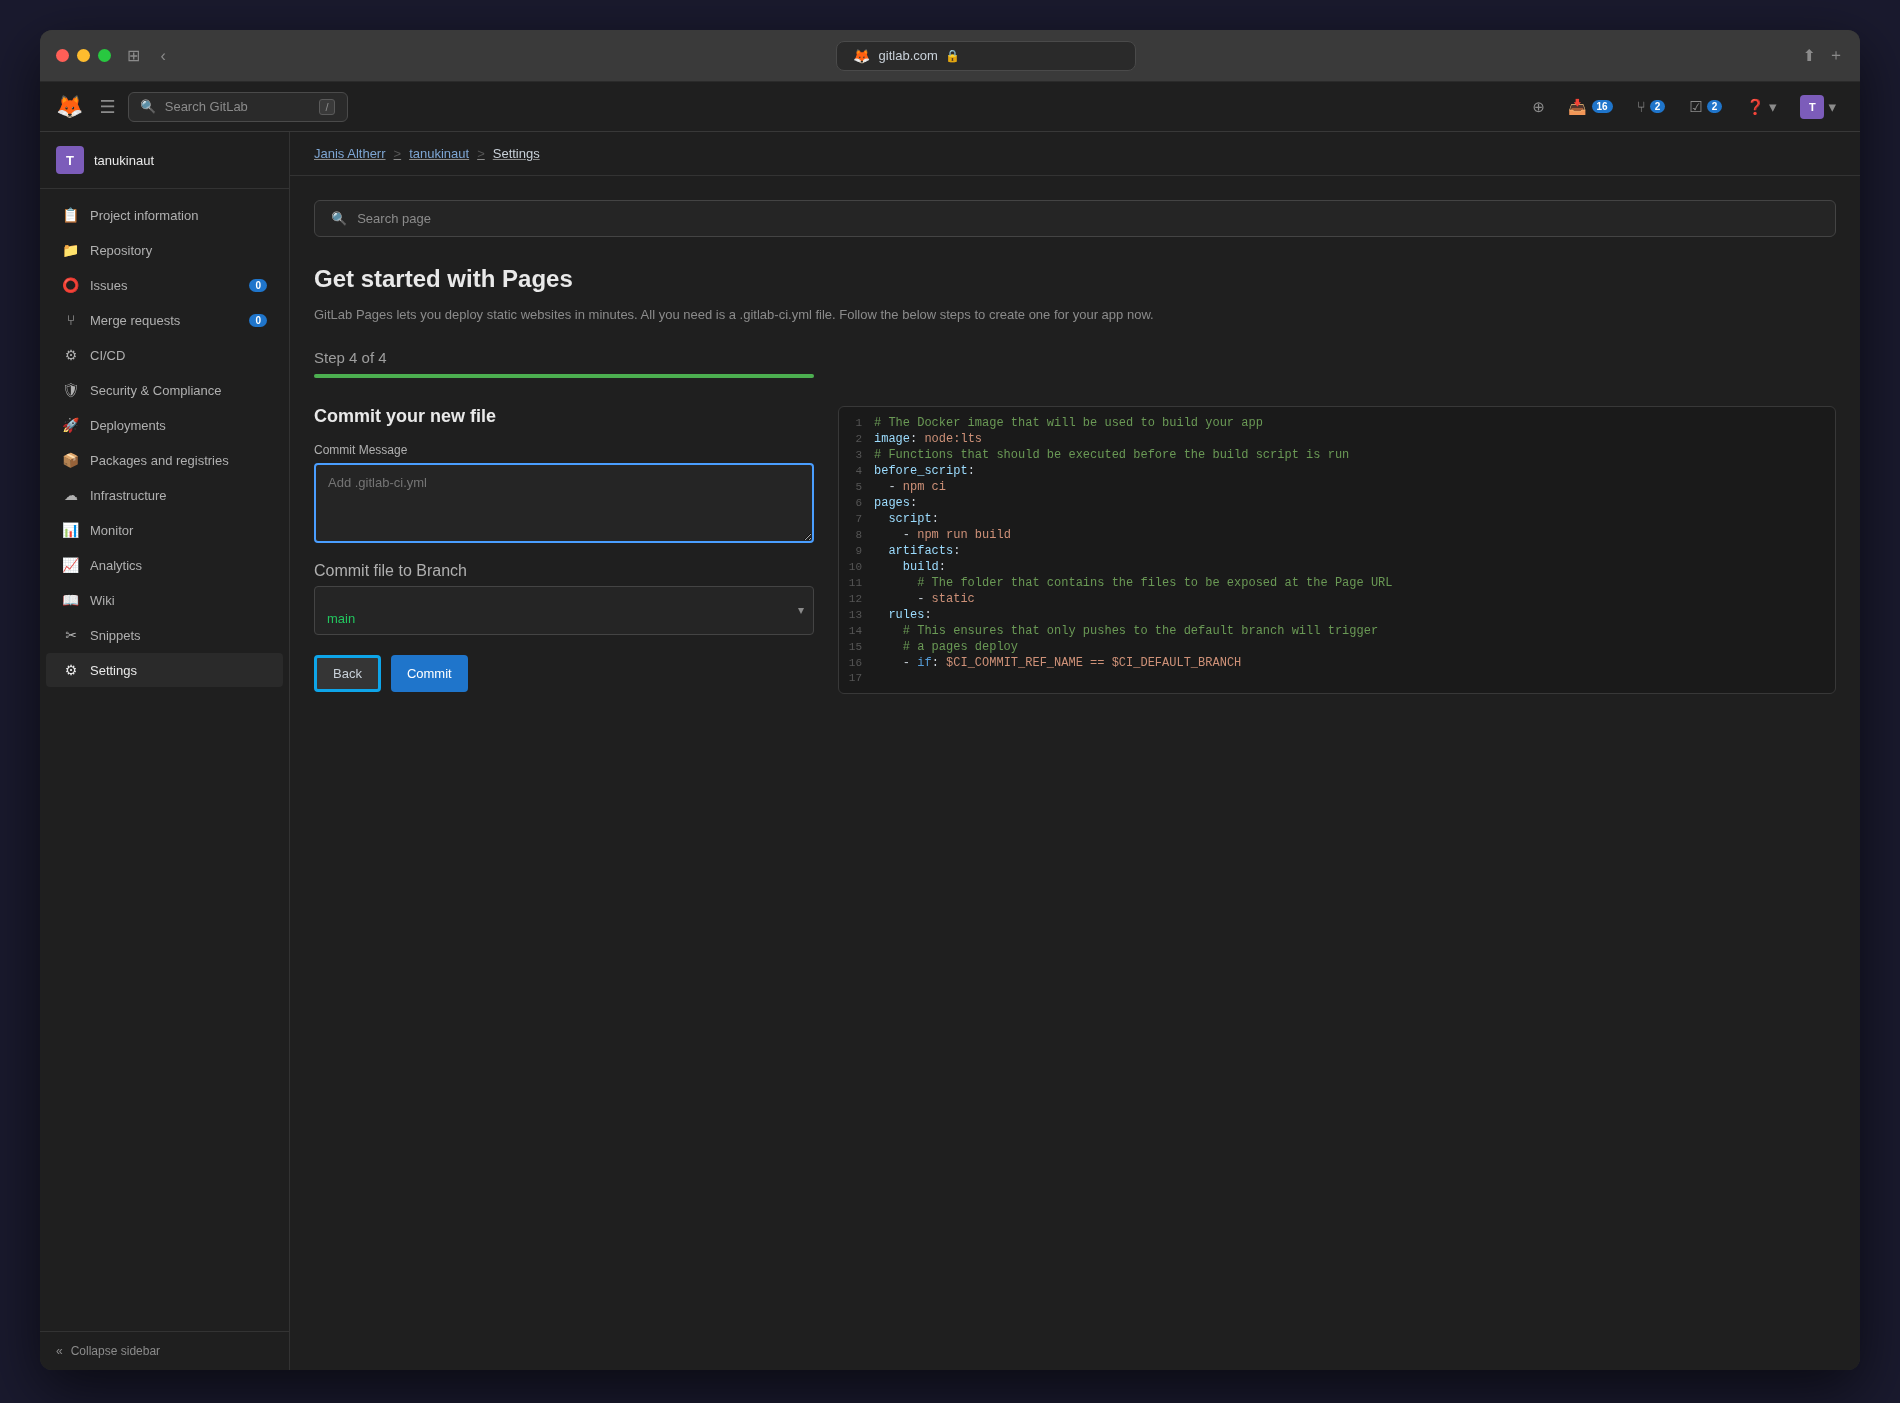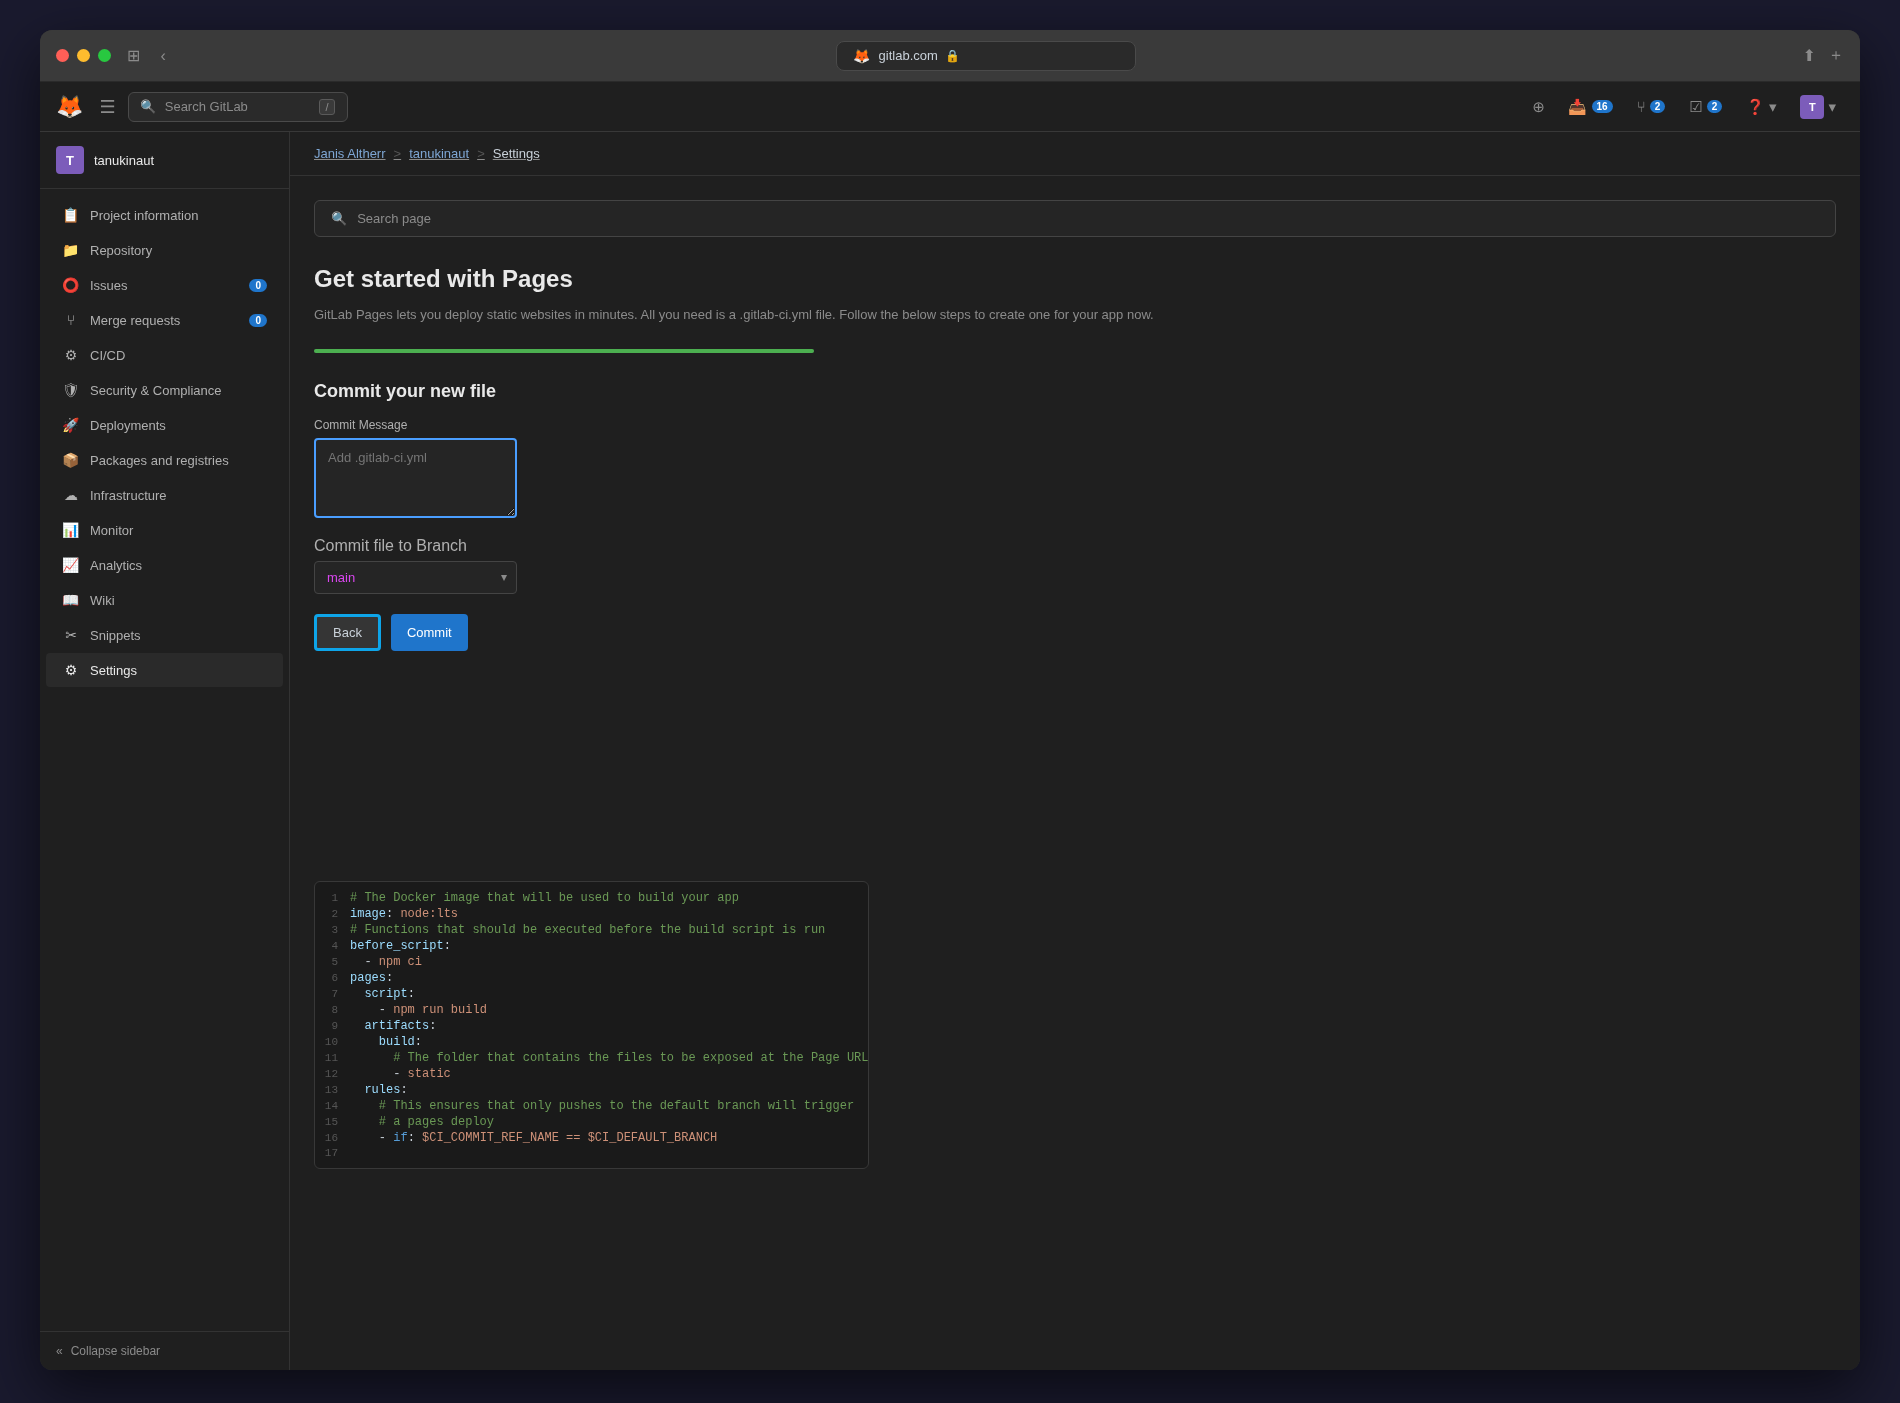--- a/index.html
+++ b/index.html
@@ -363,22 +363,22 @@
 
     .step-progress-fill {
       height: 100%;
       background: #4caf50;
       border-radius: 2px;
       width: 100%;
     }
 
     .two-col-layout {
       display: flex;
+      gap: 24px;
       align-items: flex-start;
-      flex-direction: column;
     }
 
     .form-section {
       flex: 0 0 500px;
     }
 
     .form-title {
       font-size: 18px;
       font-weight: 600;
       color: #e9e9e9;
@@ -420,22 +420,22 @@
 
     .branch-select-wrapper {
       position: relative;
     }
 
     .branch-select-wrapper select {
       width: 100%;
       background: #252525;
       border: 1px solid #444;
       border-radius: 4px;
-      padding: 8px 30px 8px 12px;
-      color: #d946ef;
+      padding: 24px 30px 8px 12px;
+      color: #22c55e;
       font-size: 13px;
       appearance: none;
       cursor: pointer;
       outline: none;
     }
 
     .branch-select-arrow {
       position: absolute;
       right: 10px;
       top: 50%;
@@ -696,20 +696,21 @@
       <div class="page-content">
 
         <div class="search-page-bar">
           <span>🔍</span>
           <span>Search page</span>
         </div>
 
         <h1 class="page-title">Get started with Pages</h1>
         <p class="page-description">GitLab Pages lets you deploy static websites in minutes. All you need is a .gitlab-ci.yml file. Follow the below steps to create one for your app now.</p>
 
+        <div class="step-indicator">Step 4 of 4</div>
         <div class="step-progress">
           <div class="step-progress-fill"></div>
         </div>
 
         <div class="two-col-layout">
 
           <div class="form-section">
             <h2 class="form-title">Commit your new file</h2>
 
             <div class="form-group">

